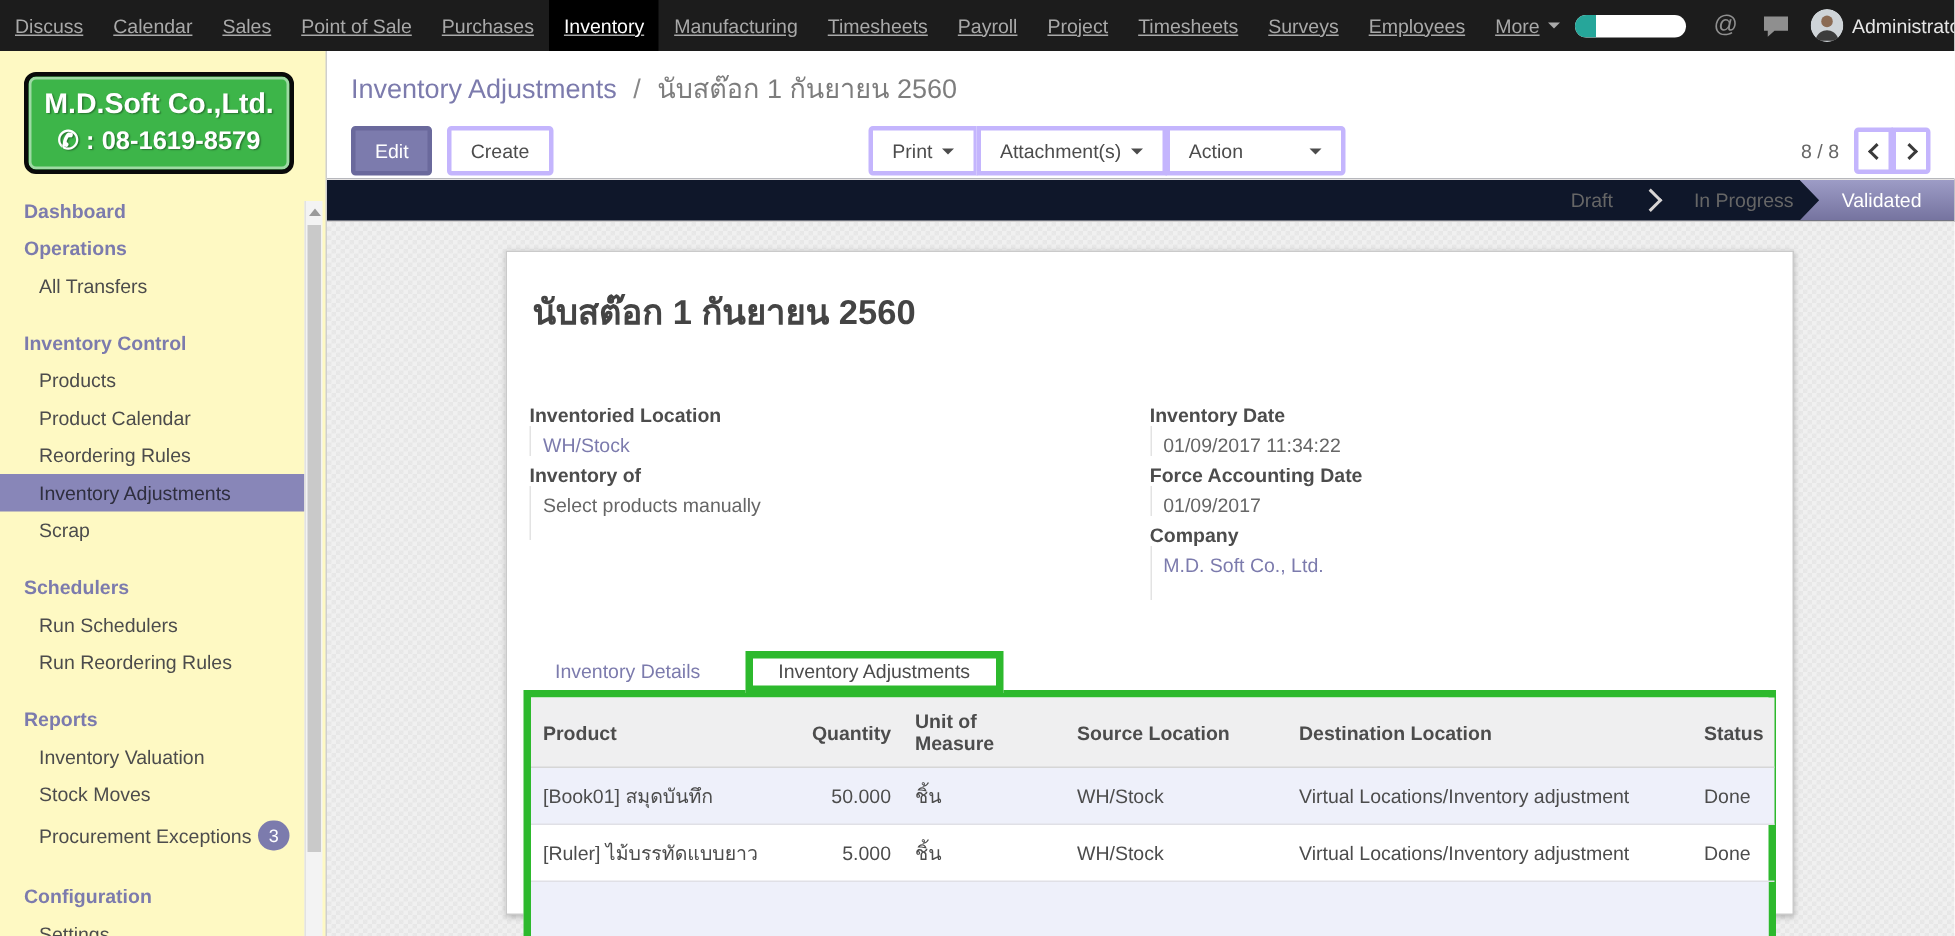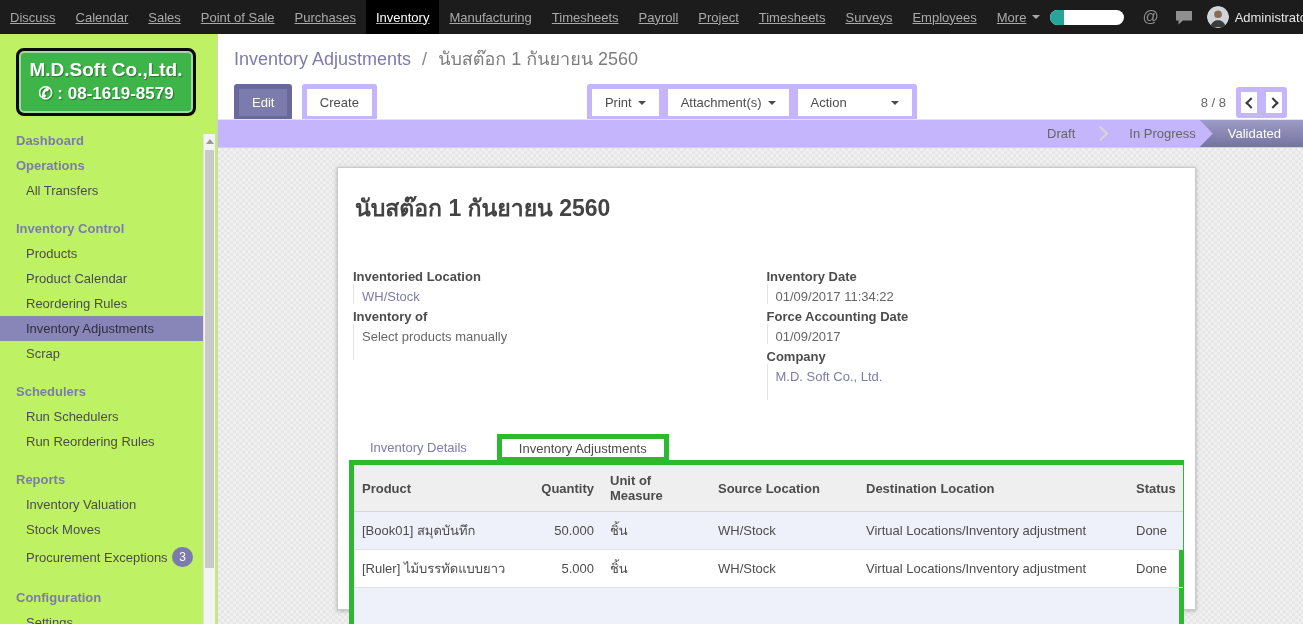--- a/index.html
+++ b/index.html
@@ -17,21 +17,21 @@
   .timer-fill { width:14px; height:100%; background:#26a69a; }
   .at-icon { font-size:16px; color:#8f8f8f; margin-right:16px; }
   .chat-icon { margin-right:14px; display:flex; align-items:center; }
   .avatar { width:22px; height:22px; border-radius:50%; overflow:hidden; margin-right:6px; display:inline-block; }
   .user-menu { display:flex; align-items:center; color:#e6e6e6; cursor:pointer; }
 
   
   .app { display:flex; height:590px; }
 
   
-  .sidebar { width:218px; background:#bef264; position:relative; border-right:1px solid #cfcfcf; overflow:hidden; }
+  .sidebar { width:218px; background:#fef9c3; position:relative; border-right:1px solid #cfcfcf; overflow:hidden; }
   .logo { margin:14px 12px 8px 16px; width:180px; background:#3db549; border:3px solid #0a0a0a; border-radius:8px; box-shadow:inset 0 0 0 2px rgba(255,255,255,.5); padding:8px 4px 9px; text-align:center; cursor:pointer; }
   .logo-name { color:#fff; font-weight:bold; font-size:19px; text-shadow:1px 1px 1px rgba(0,0,0,.35); }
   .logo-phone { color:#fff; font-weight:bold; font-size:17px; text-shadow:1px 1px 1px rgba(0,0,0,.35); margin-top:2px; }
   .side-menu { padding:4px 14px 0 0; font-size:13px; }
   .side-header { padding:5px 16px; font-weight:bold; color:#7c7bad; cursor:pointer; }
   .side-header.mt { margin-top:13px; }
   .side-item { display:flex; align-items:center; padding:5px 10px 5px 26px; color:#4c4c4c; cursor:pointer; text-decoration:none; }
   .side-item.selected { background:#8886b8; color:#2e2e3e; }
   .badge { margin-left:auto; background:#7c7bad; color:#fff; min-width:21px; height:20px; border-radius:10px; font-size:12px; display:flex; align-items:center; justify-content:center; padding:0 5px; }
   .side-scrollbar { position:absolute; top:100px; bottom:0; right:2px; width:12px; background:#f3f3f3; border-left:1px solid #e2e2e2; }
@@ -40,39 +40,39 @@
   .sb-thumb { position:absolute; top:16px; bottom:56px; left:1px; right:1px; background:#c9c9c9; cursor:pointer; }
 
   
   .main { flex:1; display:flex; flex-direction:column; min-width:0; }
   .control-panel { background:#fff; height:85px; padding:10px 16px 0; }
   .breadcrumb-row { font-size:18px; }
   .bc-parent { color:#7c7bad; cursor:pointer; }
   .bc-sep { color:#888; margin:0 6px; }
   .bc-current { color:#7d7d7d; }
   .button-row { display:flex; align-items:center; margin-top:11px; }
-  .btn { font-family:"Liberation Sans", sans-serif; font-size:13px; color:#4c4c4c; background:#fff; border:5px solid #c4b5fd; border-radius:3px; padding:6px 13px; cursor:pointer; display:inline-flex; align-items:center; }
+  .btn { font-family:"Liberation Sans", sans-serif; font-size:13px; color:#4c4c4c; background:#fff; border:3px solid #c4b5fd; border-radius:3px; padding:6px 13px; cursor:pointer; display:inline-flex; align-items:center; }
   .btn-primary { background:#7c7bad; border-color:#6a699c; color:#fff; }
   .left-btns .btn + .btn { margin-left:5px; }
   .mid-btns { margin-left:210px; display:flex; }
   .mid-btns .btn + .btn { margin-left:-1px; border-radius:0; }
   .mid-btns .btn:first-child { border-radius:3px 0 0 3px; }
   .mid-btns .btn:last-child { border-radius:0 3px 3px 0;gap:38px; }
   .pager { margin-left:auto; display:flex; align-items:center; }
   .pager-text { font-size:13px; color:#666; margin-right:10px; }
   .pager-btns { display:flex; }
   .btn.pg { width:26px; height:31px; justify-content:center; padding:0; }
   .btn.pg + .btn.pg { margin-left:-1px; border-radius:0 3px 3px 0; }
   .btn.pg:first-child { border-radius:3px 0 0 3px; }
   .chev { width:8px; height:8px; border-top:2px solid #3a3a3a; border-right:2px solid #3a3a3a; display:inline-block; }
   .chev.left { transform:rotate(-135deg); margin-left:3px; }
   .chev.right { transform:rotate(45deg); margin-right:3px; }
 
   
-  .statusbar-row { height:29px; background:#c4b5fd; border-top:1px solid #e6e4e4; border-bottom:1px solid #d2d0d0; display:flex; }
+  .statusbar-row { height:29px; background:#0f172a; border-top:1px solid #e6e4e4; border-bottom:1px solid #d2d0d0; display:flex; }
   .stages { margin-left:auto; display:flex; height:100%; align-items:stretch; }
   .stage { font-size:13px; color:#666; line-height:27px; padding:0 18px; cursor:pointer; }
   .stage-sep { width:18px; position:relative; }
   .stage-sep::before { content:''; position:absolute; top:8px; left:2px; width:9px; height:9px; border-top:2px solid #d8d5d5; border-right:2px solid #d8d5d5; transform:rotate(45deg); }
   .stage.active { background:linear-gradient(180deg,#9d9cc6,#75739f); color:#fff; padding:0 22px 0 28px; margin-left:-14px; clip-path:polygon(0 0,100% 0,100% 100%,0 100%,13px 50%); cursor:default; }
 
   
   .content { flex:1; background-color:#f0f0f0;
     background-image:linear-gradient(45deg,#e7e7e7 25%,transparent 25%,transparent 75%,#e7e7e7 75%),linear-gradient(45deg,#e7e7e7 25%,transparent 25%,transparent 75%,#e7e7e7 75%);
     background-size:6px 6px; background-position:0 0,3px 3px;

